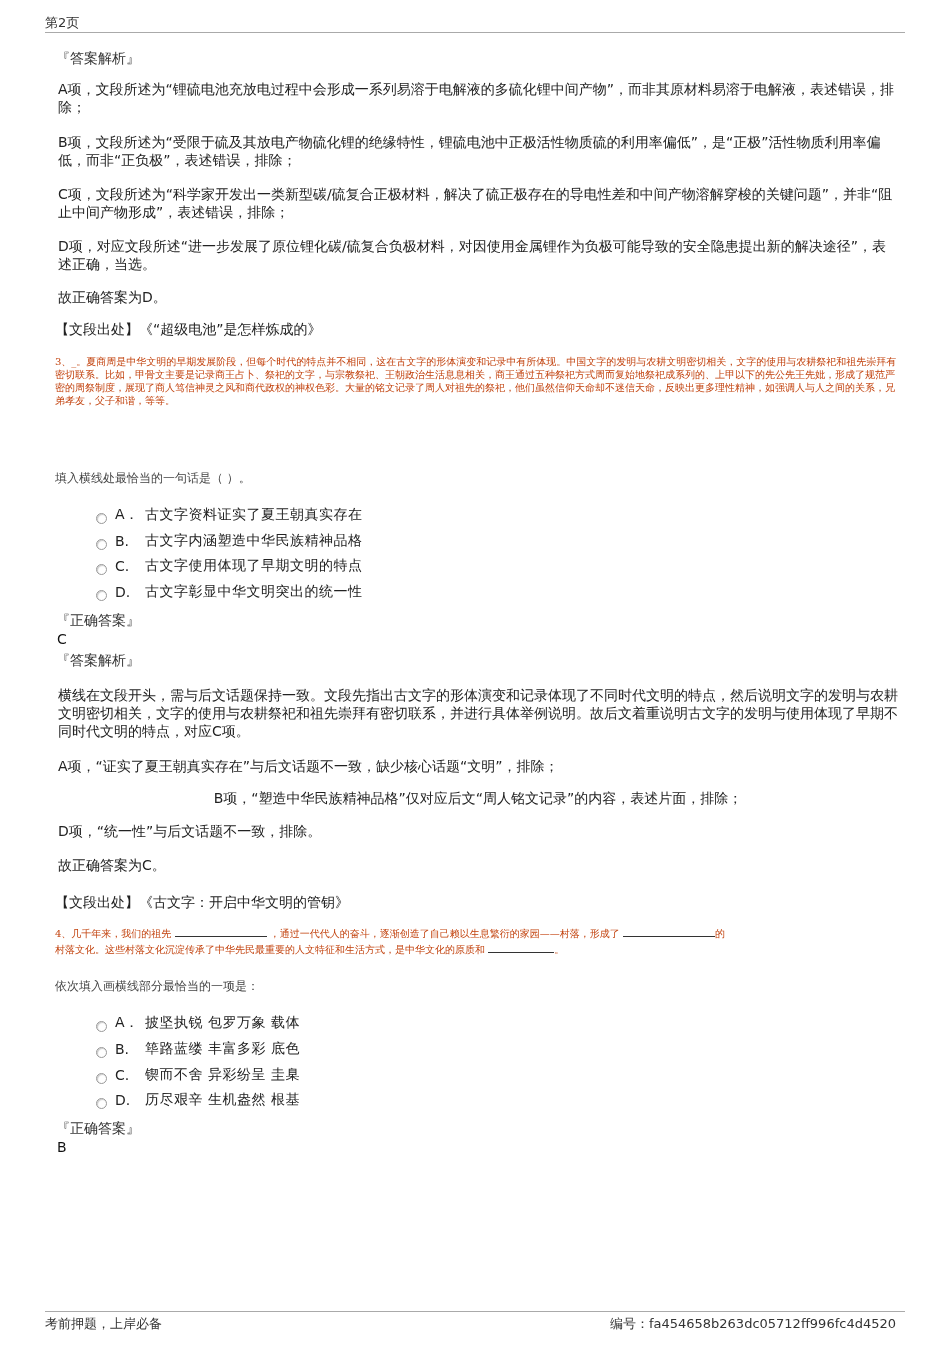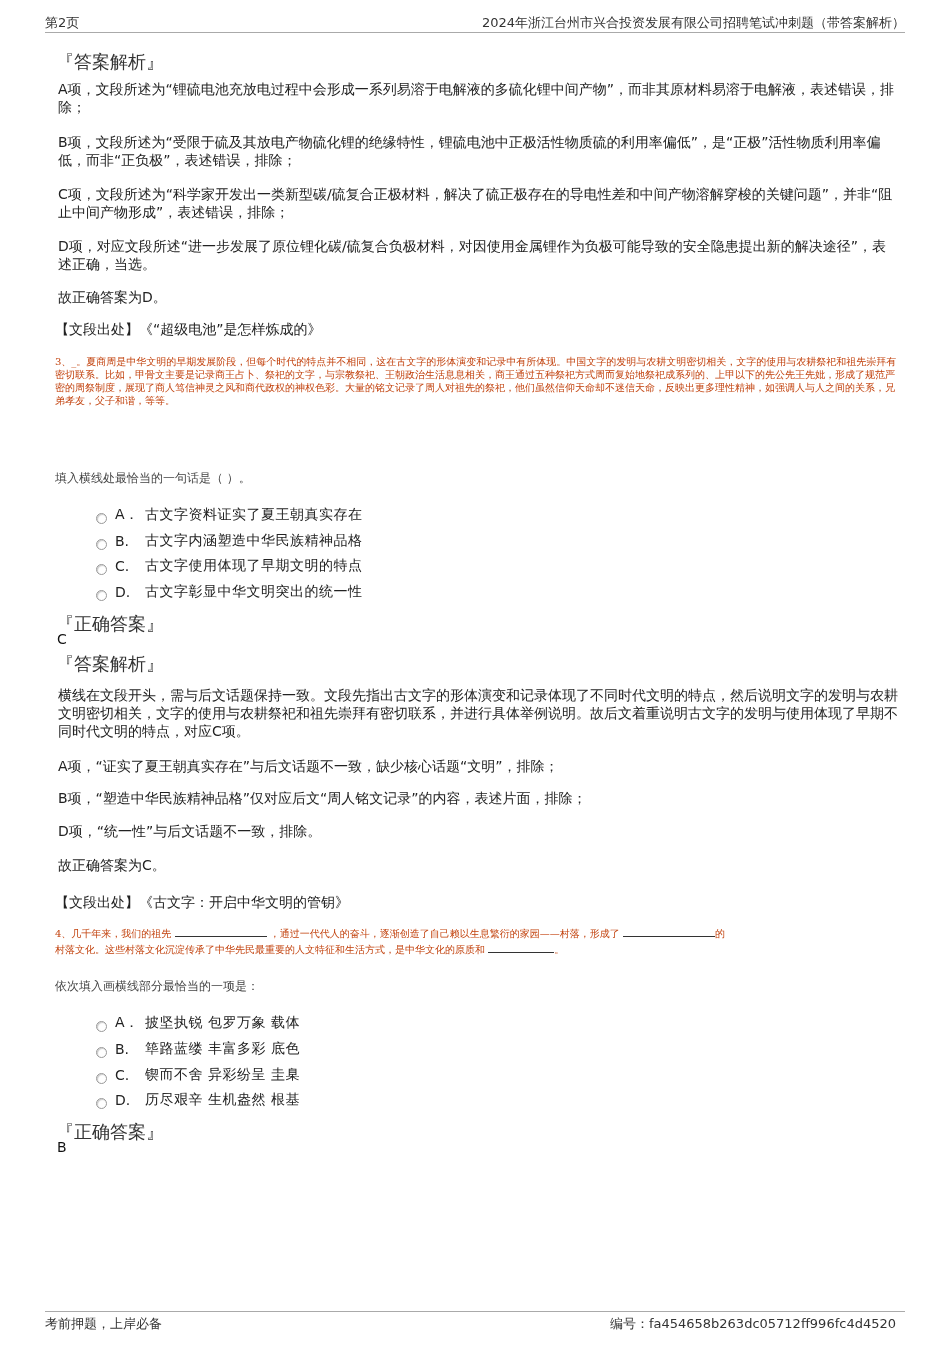--- a/index.html
+++ b/index.html
@@ -7,39 +7,38 @@
       font-family: "DejaVu Sans", "Liberation Sans", sans-serif; color: #222; }
     .header { position: absolute; left: 45px; right: 45px; top: 14px; height: 18px;
       border-bottom: 1px solid #aaa; font-size: 13px; color: #333; }
     .header .left { position: absolute; left: 0; top: 0; }
     .header .right { position: absolute; right: 0; top: 0; }
     .footer { position: absolute; left: 45px; right: 45px; top: 1311px;
       border-top: 1px solid #aaa; font-size: 13px; color: #333; padding-top: 0; height: 18px; }
     .footer .left { position: absolute; left: 0; top: 3px; }
     .footer .right { position: absolute; right: 9px; top: 3px; }
     .blk { position: absolute; left: 58px; width: 840px; font-size: 14px; line-height: 18px; color: #222; }
-    .tag { position: absolute; left: 56px; font-size: 18px; color: #333; }
+    .tag { position: absolute; left: 56px; font-size: 14px; color: #333; }
     .ans { position: absolute; left: 57px; font-size: 14px; color: #111; }
     .q { position: absolute; left: 55px; width: 845px; font-size: 10px; line-height: 13px; color: #c2410c;
       font-family: "DejaVu Serif", "Liberation Serif", serif; }
     .prompt { position: absolute; left: 55px; font-size: 12px; color: #444;
       font-family: "DejaVu Serif", "Liberation Serif", serif; }
     .opt { position: absolute; left: 96px; font-size: 14px; color: #222; display: flex; align-items: center; }
     .radio { width: 9px; height: 9px; border: 1px solid #999; border-radius: 50%; margin-right: 8px;
       margin-top: 6px; background: #fff; box-shadow: inset 1px 1px 1px #ccc; }
     .opt .letter { width: 30px; font-family: "DejaVu Sans", sans-serif; }
     .opt .text { font-family: "DejaVu Serif", "Liberation Serif", serif; letter-spacing: 0.5px; }
     .blank { display: inline-block; border-bottom: 1px solid #333; height: 12px; vertical-align: baseline; }
   </style>
 </head>
 <body>
 
 <div class="header">
   <span class="left">第2页</span>
-  <span class="right">2024年浙江台州市兴合投资发展有限公司招聘笔试冲刺题（带答案解析）</span>
 </div>
 
 <div class="tag" style="top:50px;">『答案解析』</div>
 <div class="blk" style="top:80px;">A项，文段所述为“锂硫电池充放电过程中会形成一系列易溶于电解液的多硫化锂中间产物”，而非其原材料易溶于电解液，表述错误，排除；</div>
 <div class="blk" style="top:133px;">B项，文段所述为“受限于硫及其放电产物硫化锂的绝缘特性，锂硫电池中正极活性物质硫的利用率偏低”，是“正极”活性物质利用率偏低，而非“正负极”，表述错误，排除；</div>
 <div class="blk" style="top:185px;">C项，文段所述为“科学家开发出一类新型碳/硫复合正极材料，解决了硫正极存在的导电性差和中间产物溶解穿梭的关键问题”，并非“阻止中间产物形成”，表述错误，排除；</div>
 <div class="blk" style="top:237px;">D项，对应文段所述“进一步发展了原位锂化碳/硫复合负极材料，对因使用金属锂作为负极可能导致的安全隐患提出新的解决途径”，表述正确，当选。</div>
 <div class="blk" style="top:288px;">故正确答案为D。</div>
 <div class="blk" style="top:320px; left:55px;">【文段出处】《“超级电池”是怎样炼成的》</div>
 
@@ -65,21 +64,21 @@
   <span class="radio"></span>
   <span class="letter">D.</span>
   <span class="text">古文字彰显中华文明突出的统一性</span>
 </div>
 
 <div class="tag" style="top:612px;">『正确答案』</div>
 <div class="ans" style="top:631px;">C</div>
 <div class="tag" style="top:652px;">『答案解析』</div>
 <div class="blk" style="top:686px;">横线在文段开头，需与后文话题保持一致。文段先指出古文字的形体演变和记录体现了不同时代文明的特点，然后说明文字的发明与农耕文明密切相关，文字的使用与农耕祭祀和祖先崇拜有密切联系，并进行具体举例说明。故后文着重说明古文字的发明与使用体现了早期不同时代文明的特点，对应C项。</div>
 <div class="blk" style="top:757px;">A项，“证实了夏王朝真实存在”与后文话题不一致，缺少核心话题“文明”，排除；</div>
-<div class="blk" style="top:789px;">B项，“塑造中华民族精神品格”仅对应后文“周人铭文记录”的内容，表述片面，排除；</div>
+<div class="blk" style="top:789px;text-align:center;">B项，“塑造中华民族精神品格”仅对应后文“周人铭文记录”的内容，表述片面，排除；</div>
 <div class="blk" style="top:822px;">D项，“统一性”与后文话题不一致，排除。</div>
 <div class="blk" style="top:856px;">故正确答案为C。</div>
 <div class="blk" style="top:893px; left:55px;">【文段出处】《古文字：开启中华文明的管钥》</div>
 
 <div class="q" style="top:924px;">
   <span>4、几千年来，我们的祖先</span>
   <span class="blank" style="width:92px;"></span>
   <span>，通过一代代人的奋斗，逐渐创造了自己赖以生息繁衍的家园——村落，形成了</span>
   <span class="blank" style="width:92px;"></span><span>的</span><br>
   <span>村落文化。这些村落文化沉淀传承了中华先民最重要的人文特征和生活方式，是中华文化的原质和</span>

